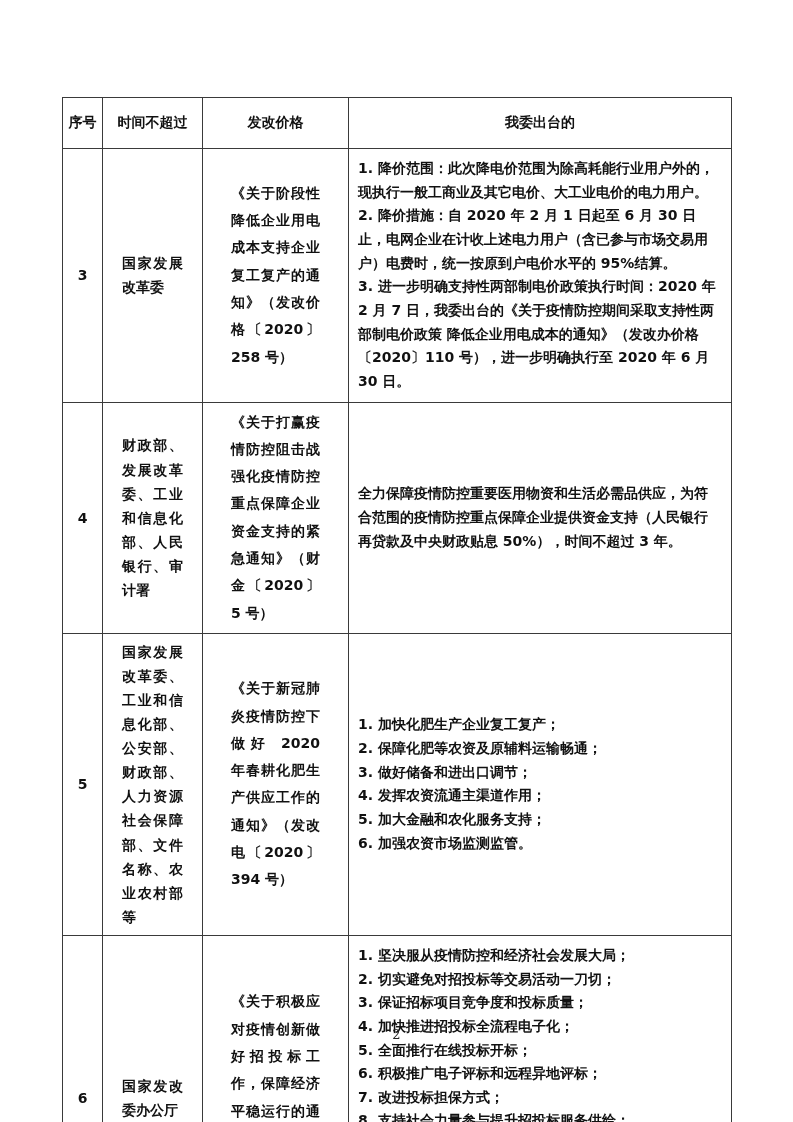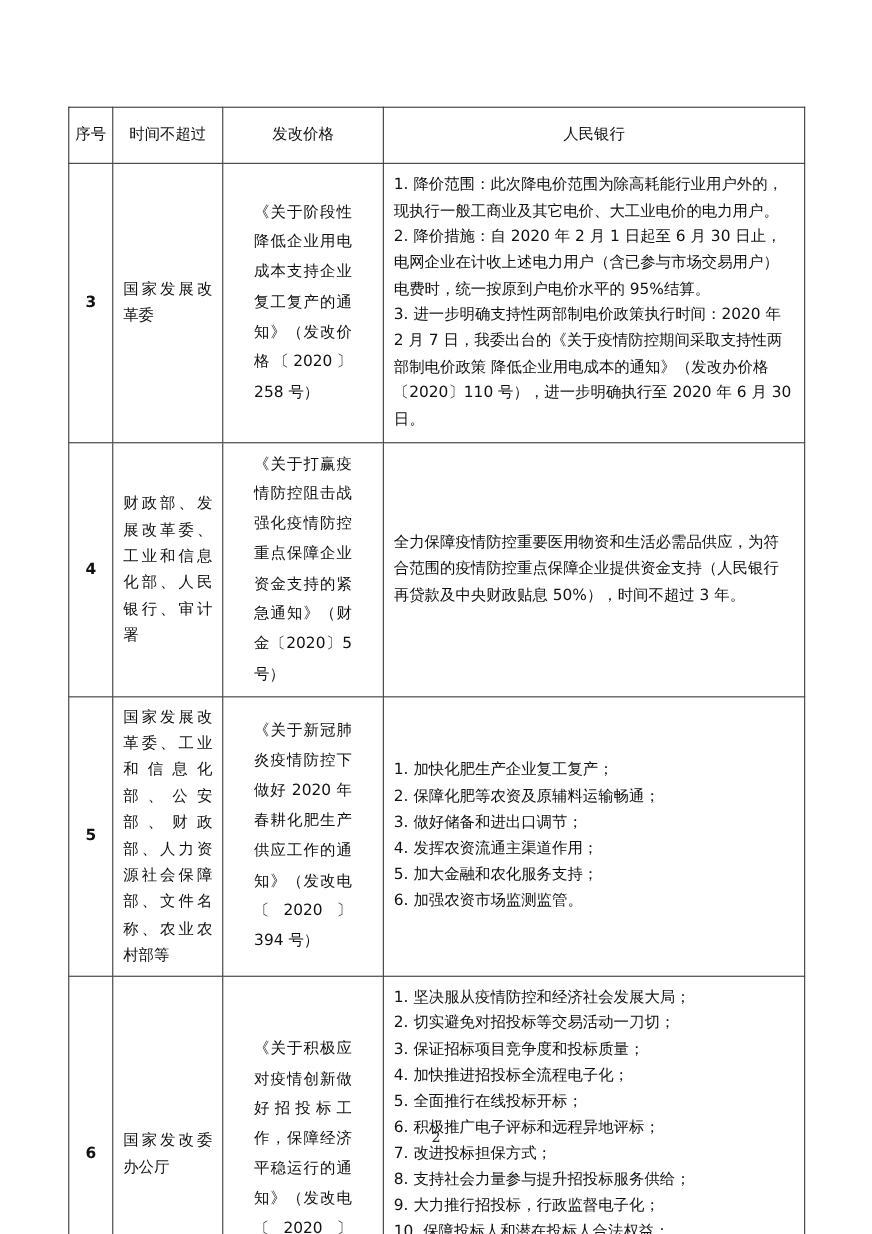--- a/index.html
+++ b/index.html
@@ -16,39 +16,39 @@
   table.policy-table {
     position: absolute;
     left: 62px;
     top: 97px;
     width: 669px;
     border-collapse: collapse;
     table-layout: fixed;
   }
   .policy-table th, .policy-table td {
     border: 1px solid #3a3a3a;
-    font-weight: normal;
+    font-weight: bold;
     font-size: 14px;
     color: #111111;
     vertical-align: middle;
     overflow: hidden;
   }
   .policy-table th {
     text-align: center;
     padding: 2px 3px;
     line-height: 1.55;
   }
   th.hdr-no { word-break: break-all; }
   td.cell-no {
     text-align: center;
     font-weight: bold;
   }
   td.cell-agency {
     text-align: justify;
-    padding: 6px 9px;
+    padding: 6px 19px;
     line-height: 1.72;
   }
   td.cell-doc {
     text-align: justify;
     padding: 6px 28px;
     line-height: 1.95;
   }
   td.cell-content {
     text-align: left;
     padding: 8px 10px 8px 9px;
@@ -77,21 +77,21 @@
       <col style="width:40px">
       <col style="width:100px">
       <col style="width:146px">
       <col style="width:383px">
     </colgroup>
     <thead>
       <tr style="height:51px">
         <th class="hdr-no">序号</th>
         <th>时间不超过</th>
         <th>发改价格</th>
-        <th>人民银行</th>
+        <th>我委出台的</th>
       </tr>
     </thead>
     <tbody>
       <tr style="height:213px">
         <td class="cell-no">3</td>
         <td class="cell-agency">国家发展改革委</td>
         <td class="cell-doc">《关于阶段性降低企业用电成本支持企业复工复产的通知》（发改价格〔2020〕258 号）</td>
         <td class="cell-content">1. 降价范围：此次降电价范围为除高耗能行业用户外的，现执行一般工商业及其它电价、大工业电价的电力用户。
 2. 降价措施：自 2020 年 2 月 1 日起至 6 月 30 日止，电网企业在计收上述电力用户（含已参与市场交易用户）电费时，统一按原到户电价水平的 95%结算。
 3. 进一步明确支持性两部制电价政策执行时间：2020 年 2 月 7 日，我委出台的《关于疫情防控期间采取支持性两部制电价政策 降低企业用电成本的通知》（发改办价格〔2020〕110 号），进一步明确执行至 2020 年 6 月 30 日。</td>

